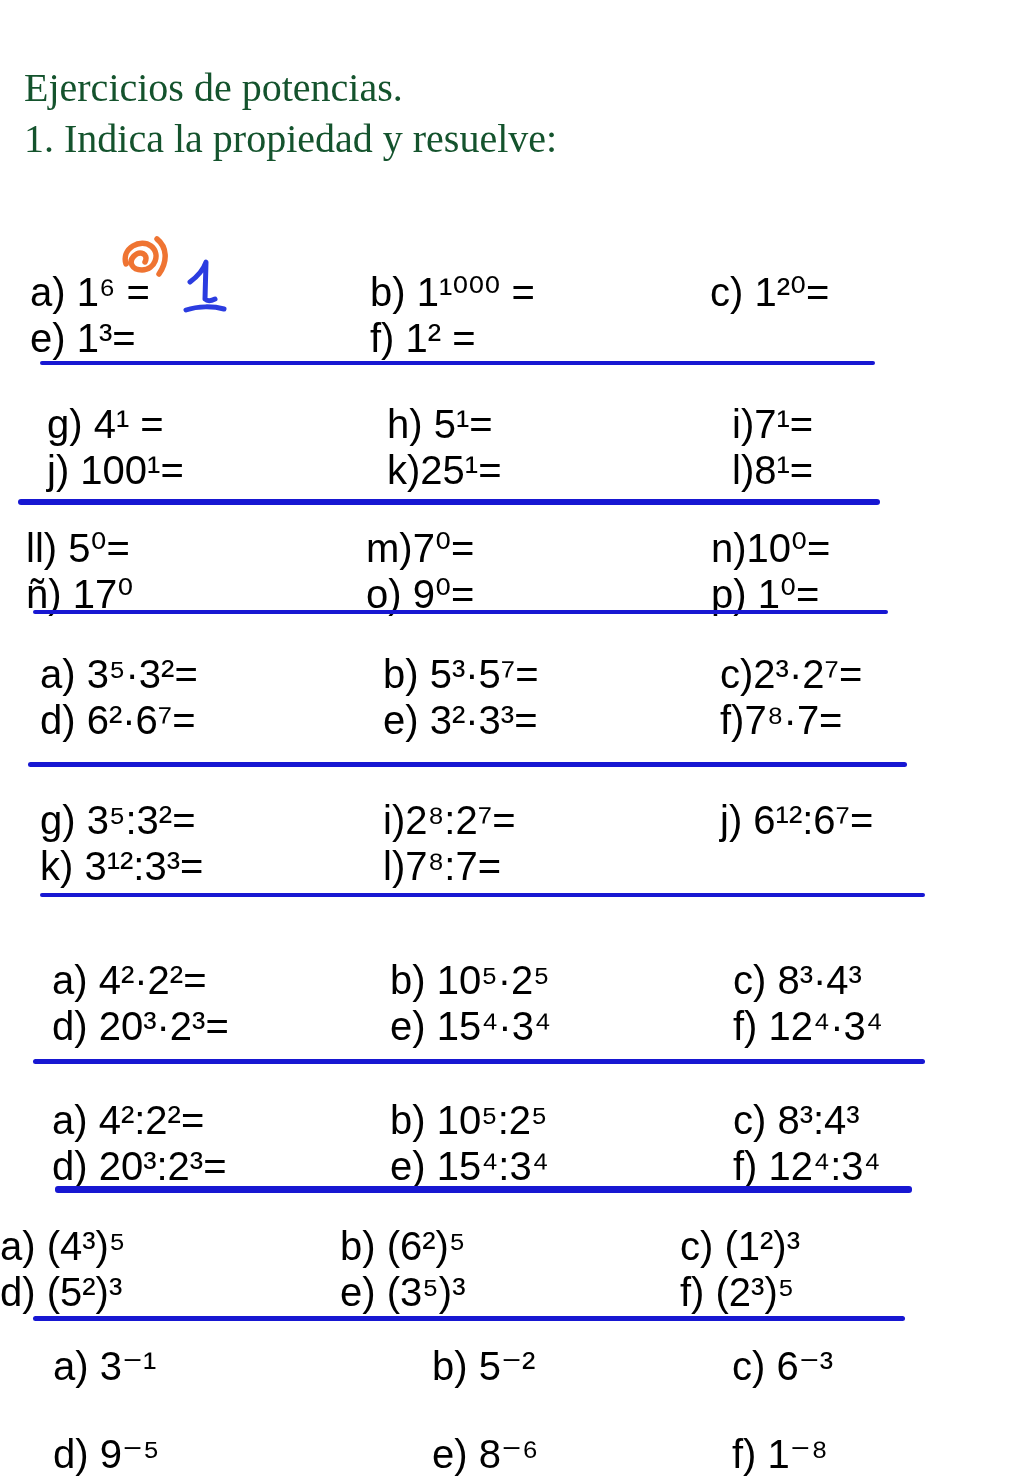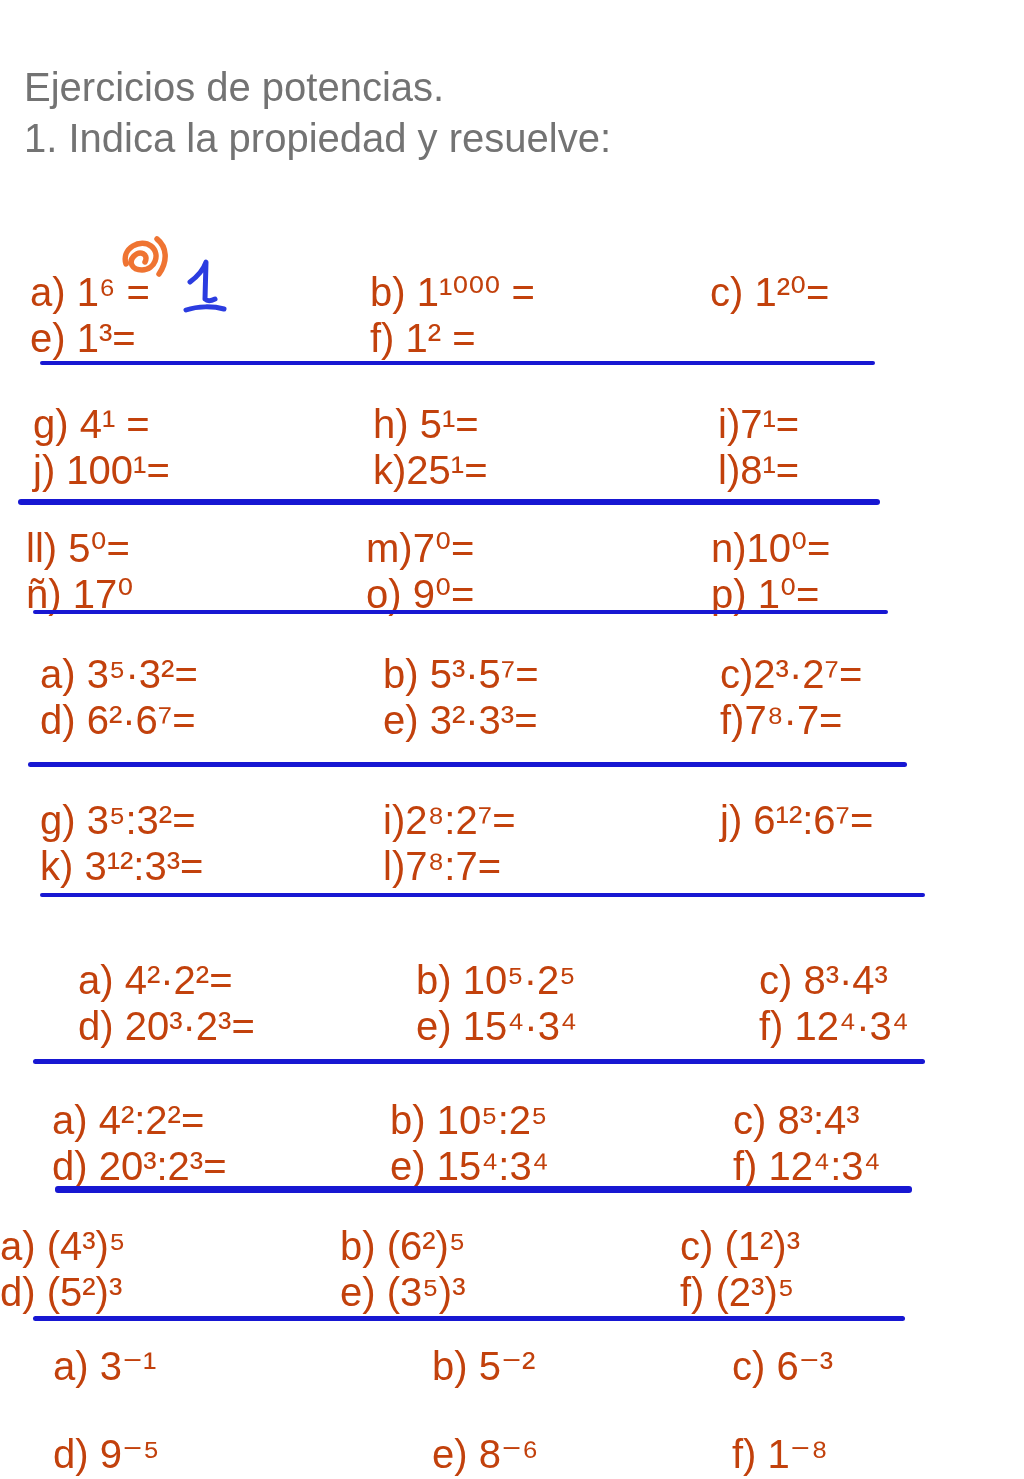--- a/index.html
+++ b/index.html
@@ -5,29 +5,29 @@
   html,body{margin:0;padding:0;}
   body{
     width:1024px;height:1479px;
     background:#ffffff;
     position:relative;
     overflow:hidden;
     font-family:"Liberation Sans","DejaVu Sans",sans-serif;
   }
   .title{
     position:absolute;left:24px;top:62px;
-    font-family:Liberation Sans, sans-serif;
-    font-size:40px;line-height:51px;color:#737373;
+    font-family:Liberation Serif, serif;
+    font-size:40px;line-height:51px;color:#14532d;
     white-space:nowrap;
   }
   .block{
     position:absolute;left:0;right:0;
     display:grid;
     grid-auto-rows:46px;
-    font-size:40px;color:#c2410c;
+    font-size:40px;color:#000000;
     white-space:nowrap;
   }
   .cell{align-self:start;line-height:44px;}
   .rule{
     position:absolute;
     background:var(--rule_blue,#1717d2);
     border-radius:3px;
   }
   .annot{position:absolute;}
   .annot svg{display:block;}
@@ -44,21 +44,21 @@
 
 <div class="block" style="top:270px;padding-left:30px;grid-template-columns:340px 340px 1fr;">
   <div class="cell">a) 1⁶ =</div>
   <div class="cell">b) 1¹⁰⁰⁰ =</div>
   <div class="cell">c) 1²⁰=</div>
   <div class="cell">e) 1³=</div>
   <div class="cell">f) 1² =</div>
 </div>
 <div class="rule" style="top:361px;left:40px;width:835px;height:4px;"></div>
 
-<div class="block" style="top:402px;padding-left:33px;grid-template-columns:340px 345px 1fr;">
+<div class="block" style="top:402px;padding-left:47px;grid-template-columns:340px 345px 1fr;">
   <div class="cell">g) 4¹ =</div>
   <div class="cell">h) 5¹=</div>
   <div class="cell">i)7¹=</div>
   <div class="cell">j) 100¹=</div>
   <div class="cell">k)25¹=</div>
   <div class="cell">l)8¹=</div>
 </div>
 <div class="rule" style="top:499px;left:18px;width:862px;height:6px;"></div>
 
 <div class="block" style="top:526px;padding-left:26px;grid-template-columns:340px 345px 1fr;">
@@ -83,21 +83,21 @@
 
 <div class="block" style="top:798px;padding-left:40px;grid-template-columns:343px 337px 1fr;">
   <div class="cell">g) 3⁵:3²=</div>
   <div class="cell">i)2⁸:2⁷=</div>
   <div class="cell">j) 6¹²:6⁷=</div>
   <div class="cell">k) 3¹²:3³=</div>
   <div class="cell">l)7⁸:7=</div>
 </div>
 <div class="rule" style="top:893px;left:40px;width:885px;height:4px;"></div>
 
-<div class="block" style="top:958px;padding-left:78px;grid-template-columns:338px 343px 1fr;">
+<div class="block" style="top:958px;padding-left:52px;grid-template-columns:338px 343px 1fr;">
   <div class="cell">a) 4²·2²=</div>
   <div class="cell">b) 10⁵·2⁵</div>
   <div class="cell">c) 8³·4³</div>
   <div class="cell">d) 20³·2³=</div>
   <div class="cell">e) 15⁴·3⁴</div>
   <div class="cell">f) 12⁴·3⁴</div>
 </div>
 <div class="rule" style="top:1059px;left:33px;width:892px;height:5px;"></div>
 
 <div class="block" style="top:1098px;padding-left:52px;grid-template-columns:338px 343px 1fr;">

